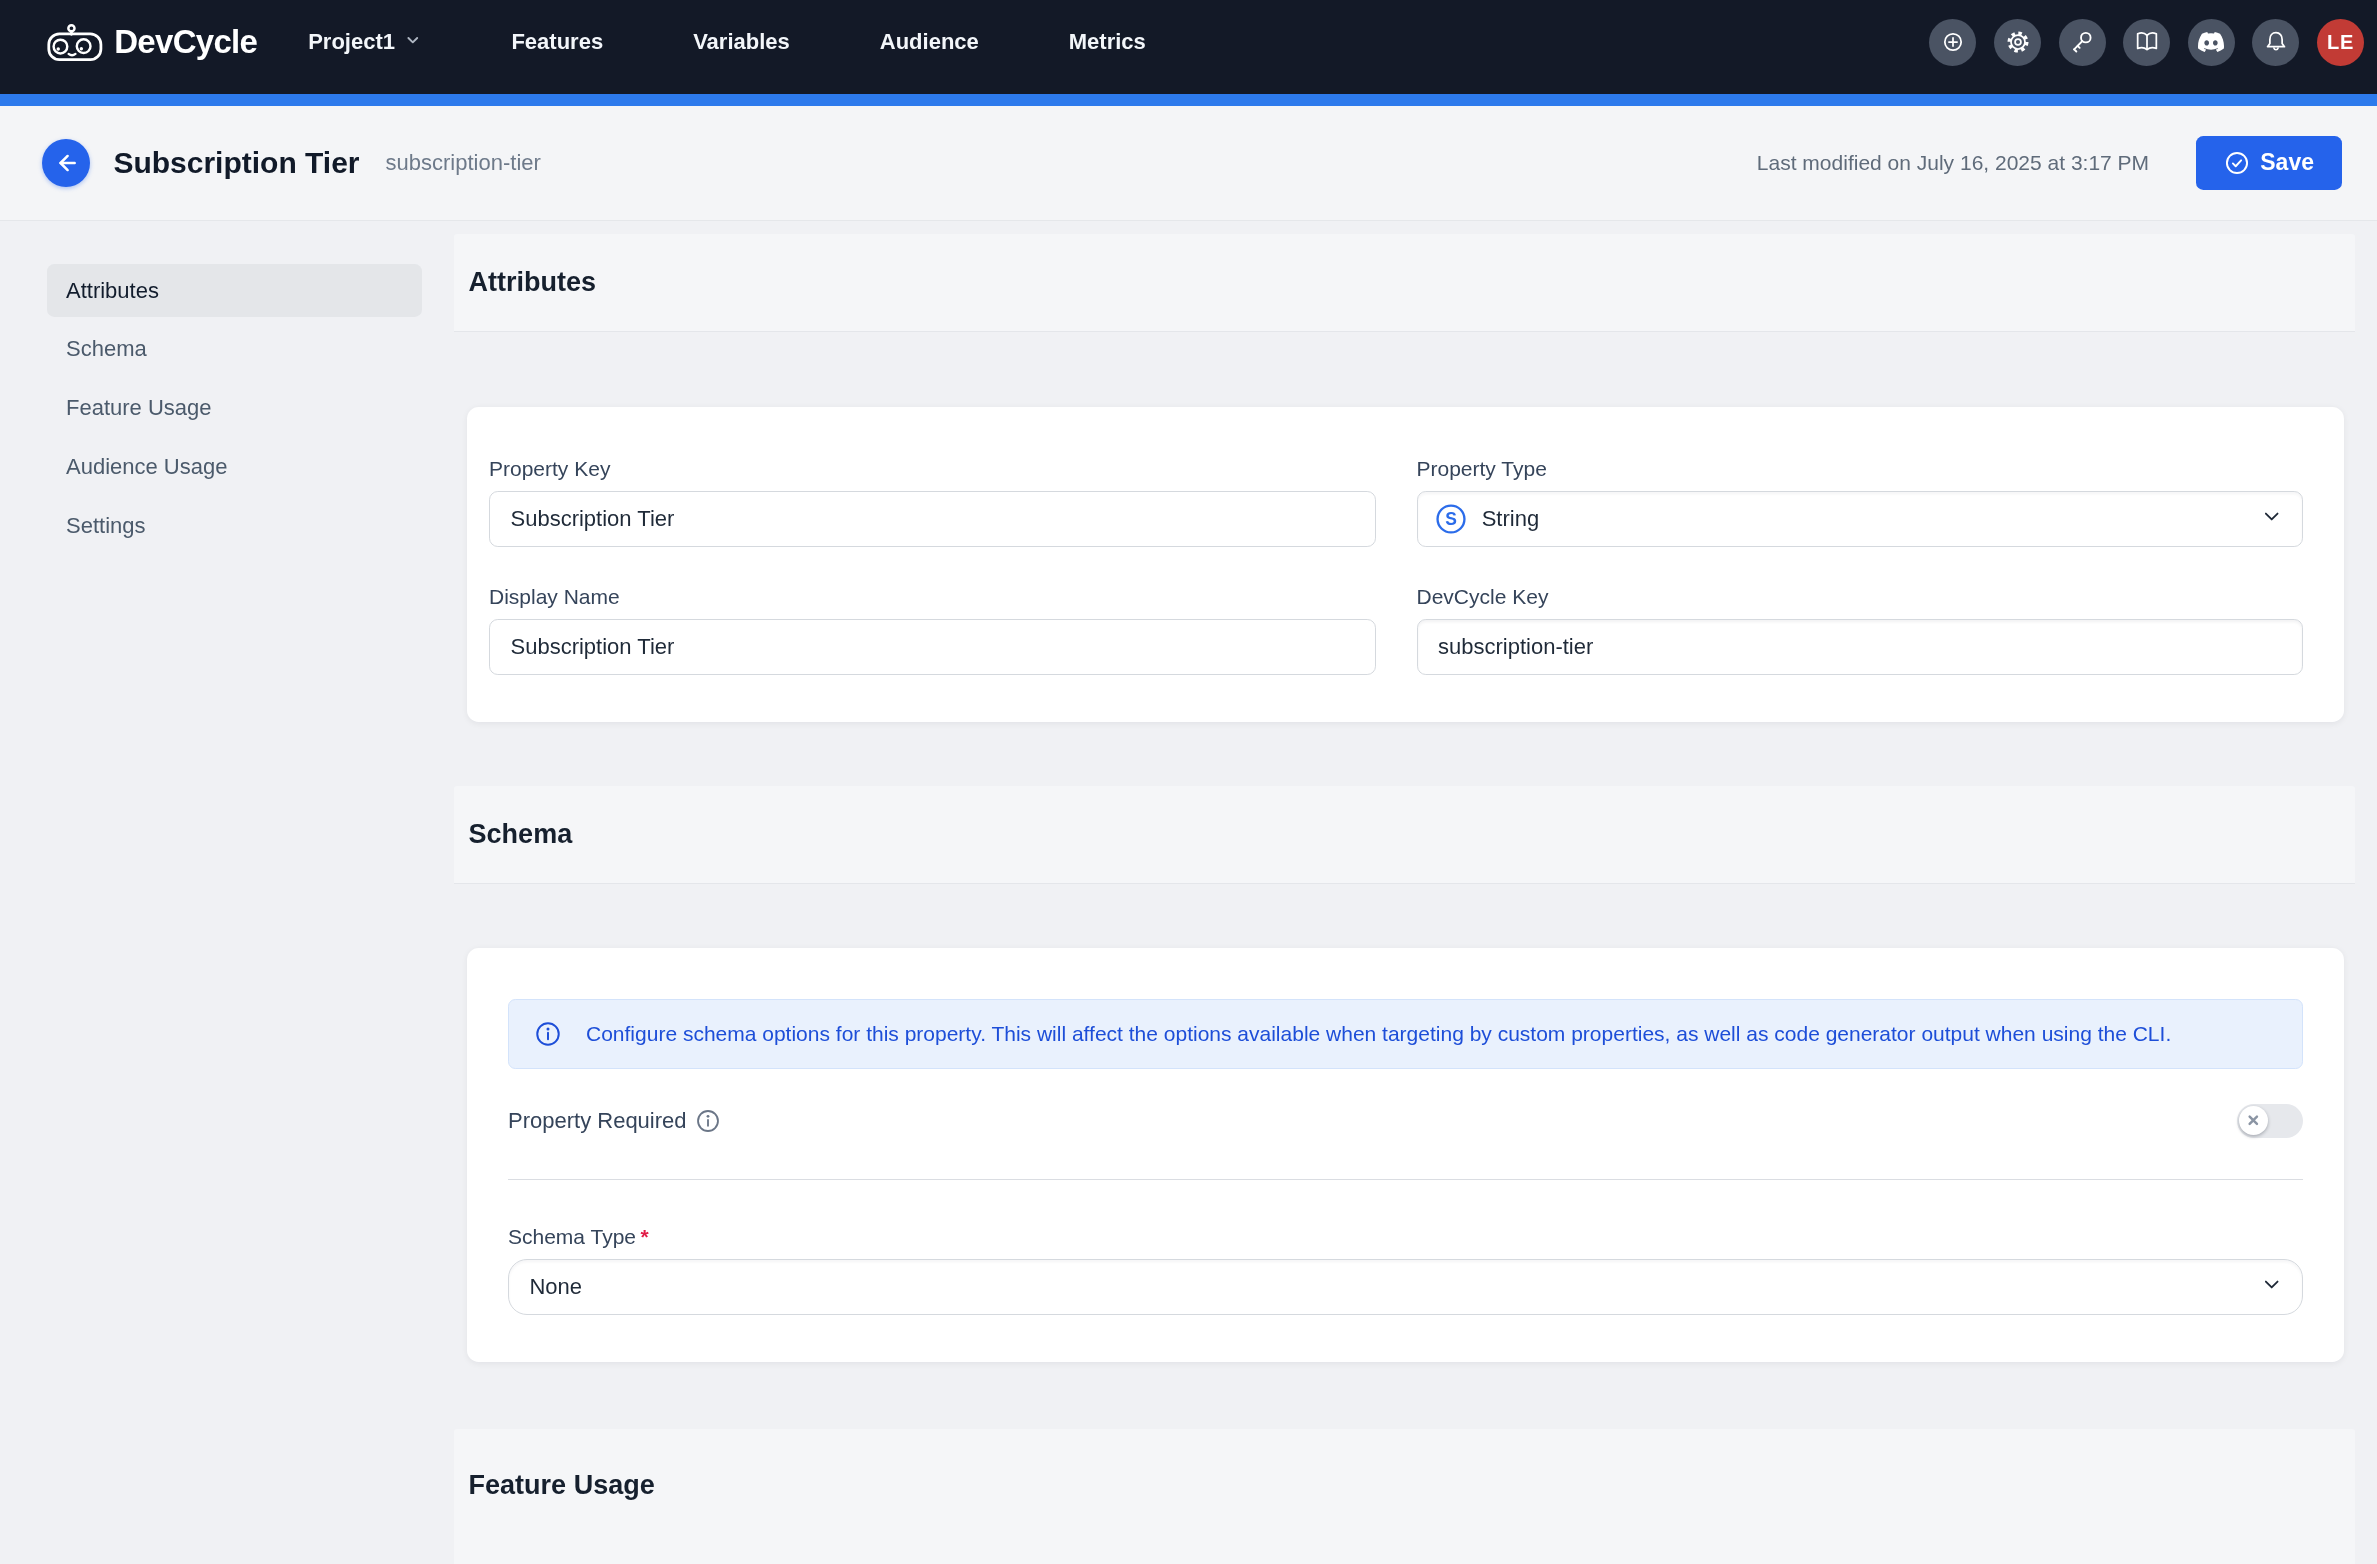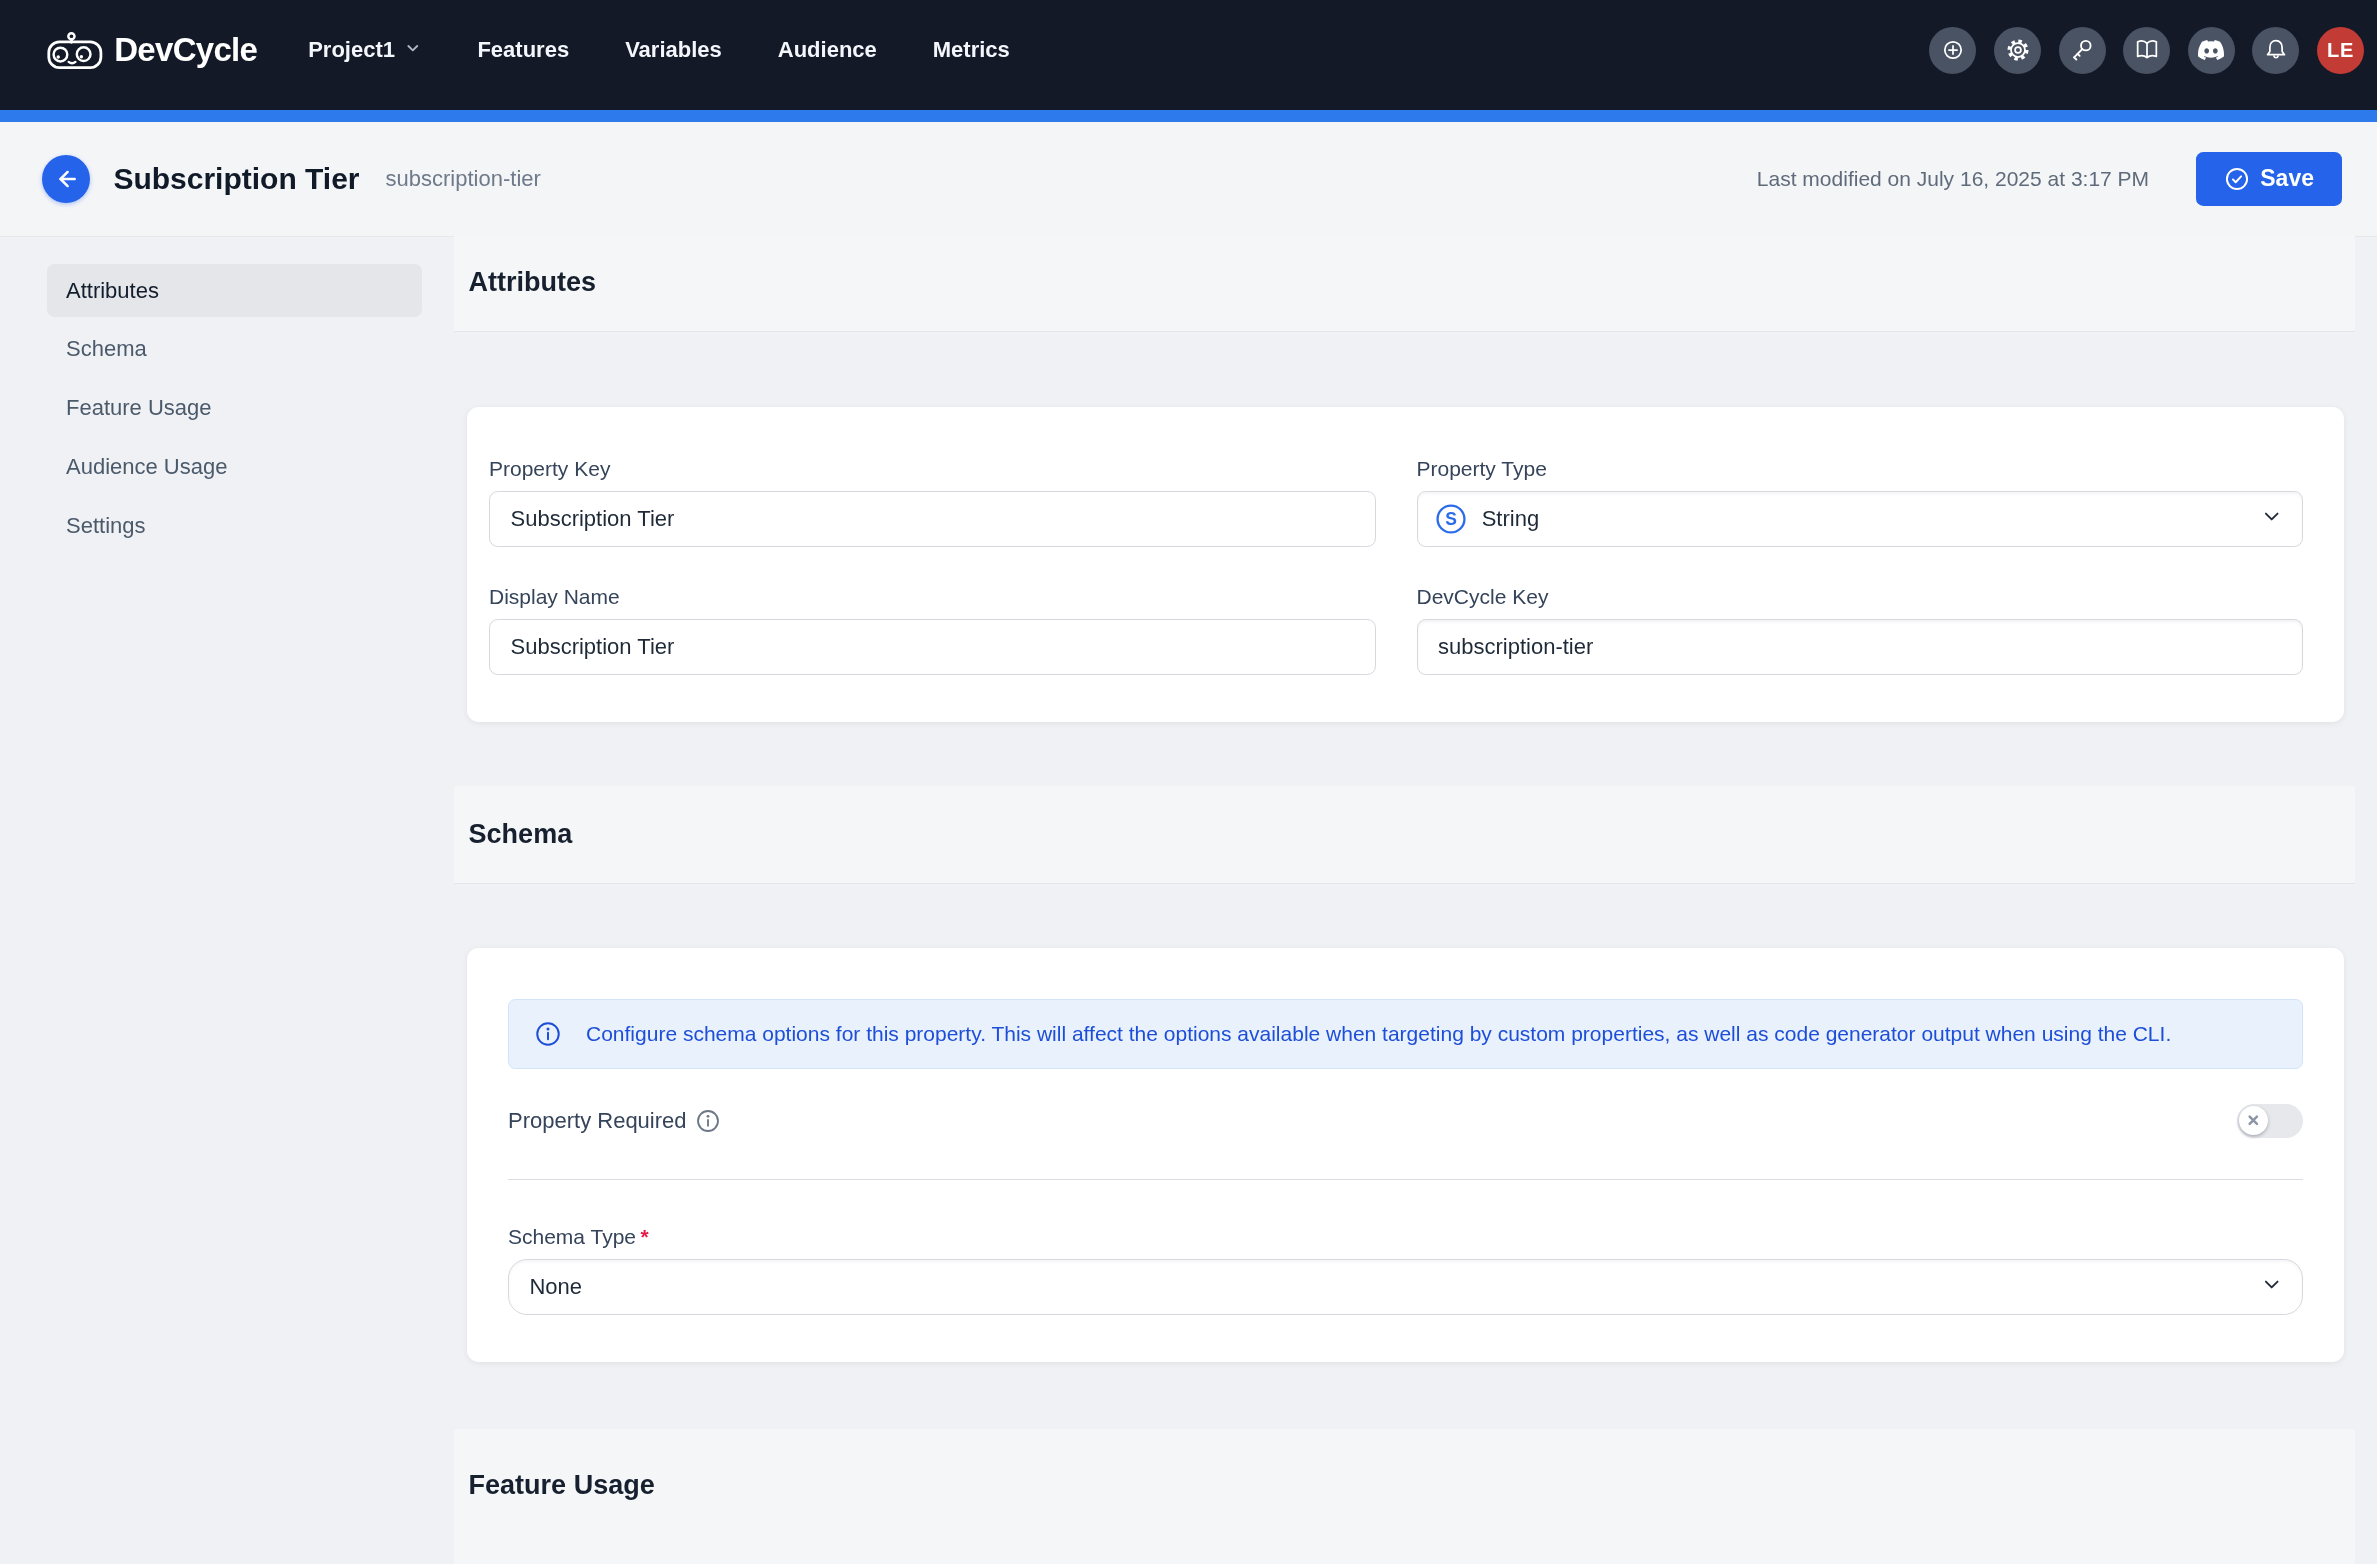--- a/index.html
+++ b/index.html
@@ -5,28 +5,28 @@
   * { margin:0; padding:0; box-sizing:border-box; }
   html,body { width:2377px; height:1564px; overflow:hidden; }
   body {
     font-family:"Liberation Sans","DejaVu Sans",sans-serif;
     background:#f0f1f4; color:#17212f;
     position:relative;
   }
 
   
   .navbar {
-    height:110px; background:#131927;
+    height:94px; background:#131927;
     display:flex; align-items:center;
     padding:0 13px 10px 47px;
   }
   .brand { display:flex; align-items:center; gap:10.2px; color:#ffffff; }
   .brand svg { display:block; }
   .brand-name { font-size:33px; font-weight:800; letter-spacing:-0.7px; color:#ffffff; }
-  .nav-items { display:flex; align-items:center; margin-left:51px; gap:56px; }
+  .nav-items { display:flex; align-items:center; margin-left:51px; gap:90px; }
   .nav-item {
     font-size:22px; font-weight:600; color:#f3f6fa; cursor:pointer;
     display:flex; align-items:center; gap:8.8px; white-space:nowrap;
   }
   .nav-right { margin-left:auto; display:flex; align-items:center; gap:17.6px; }
   .icon-btn {
     width:47px; height:47px; border-radius:50%;
     background:#4a5363; display:flex; align-items:center; justify-content:center;
     color:#ffffff; cursor:pointer; flex:0 0 auto;
   }

